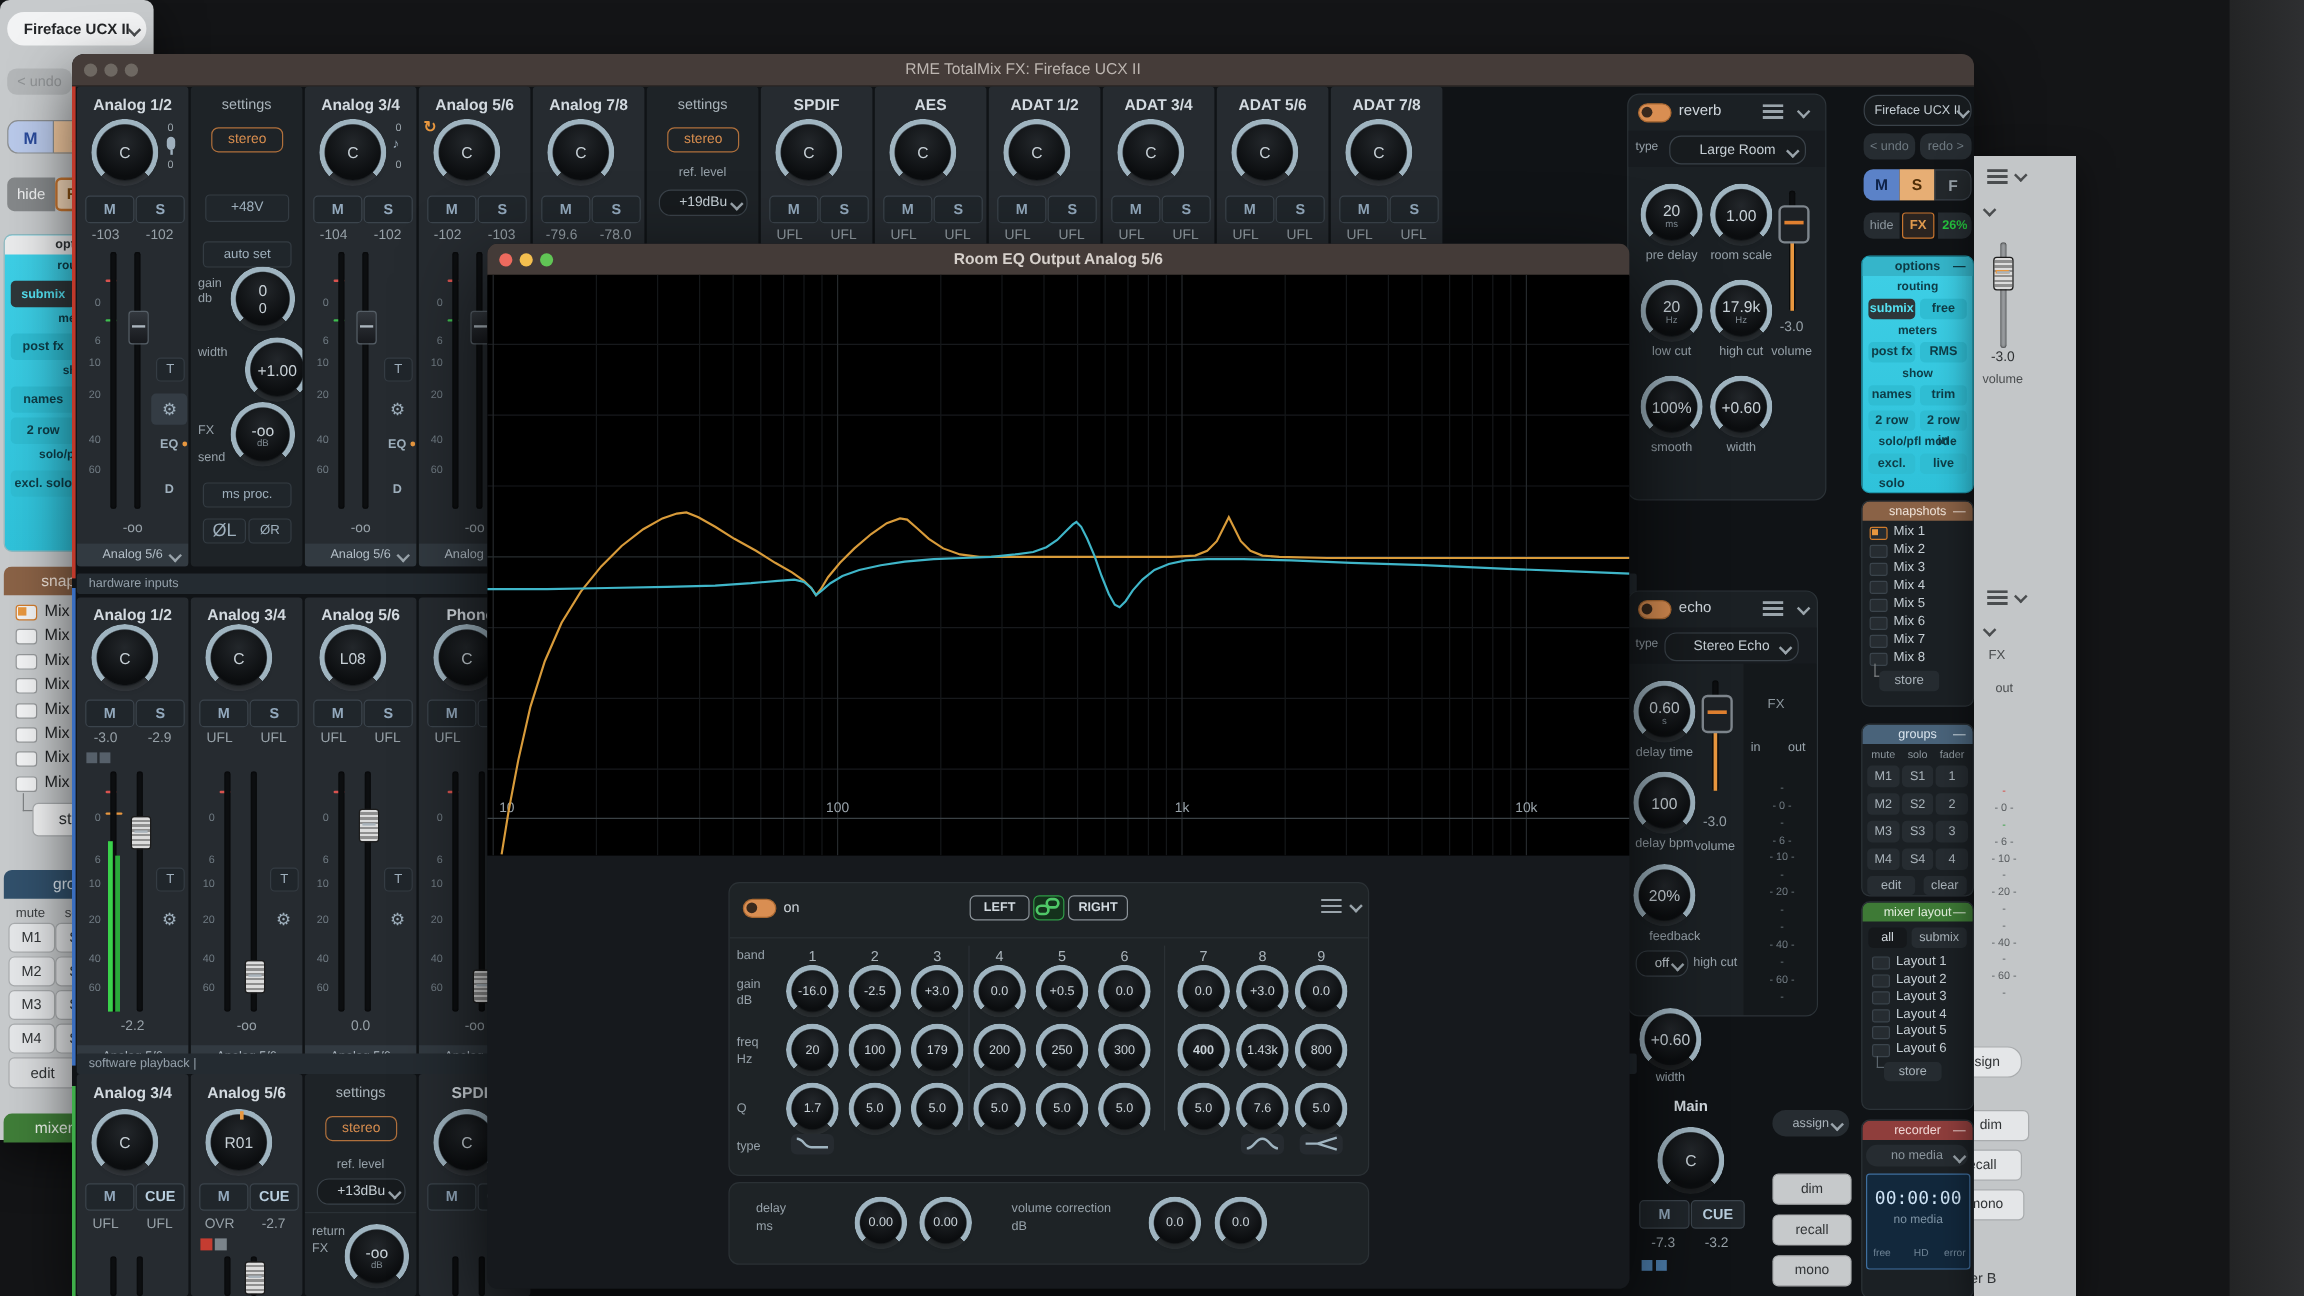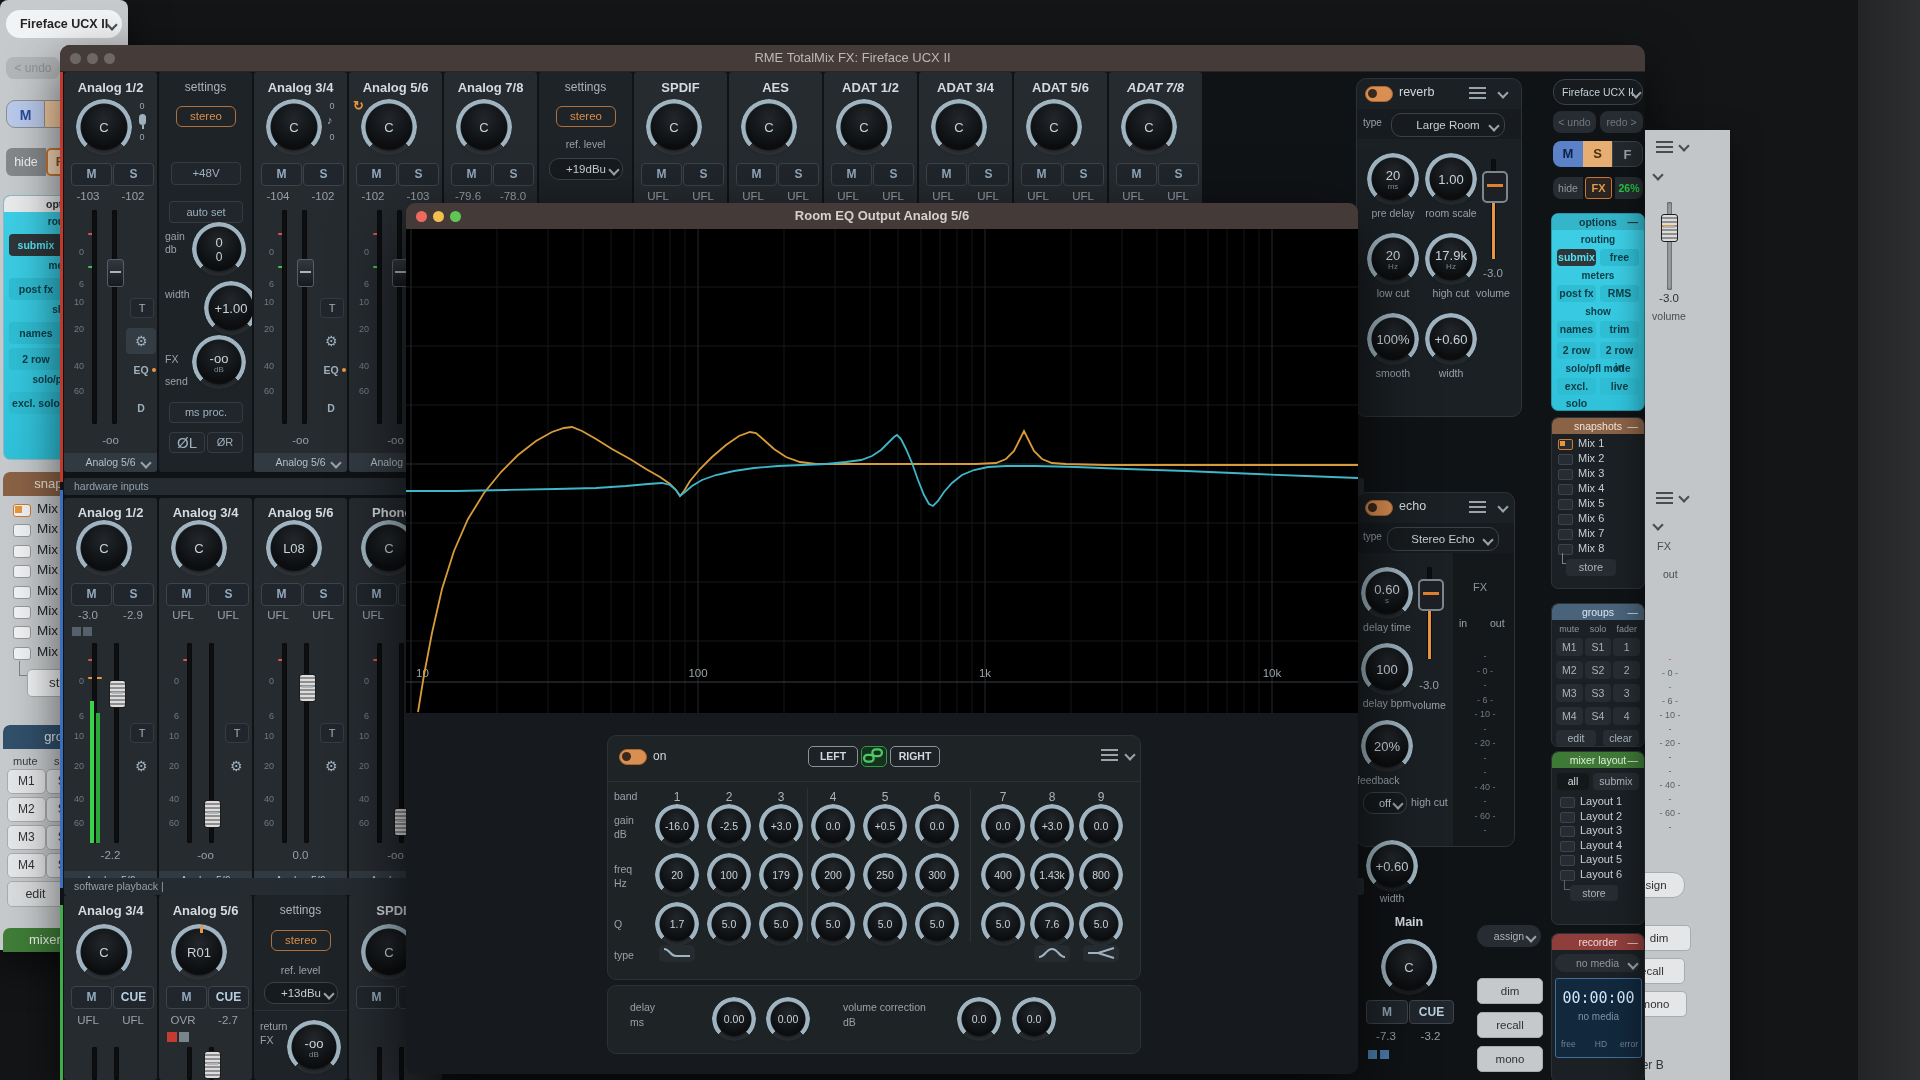--- a/index.html
+++ b/index.html
@@ -383,21 +383,21 @@
             <div class="handle" style="left: 39px; top: 53px;"></div>
             <div class="chip flat" style="position: absolute; left: 62px; top: 92px; width: 22px; height: 18px; line-height: 18px; font-size: 11px;">T</div>
             <div class="gear" style="left: 67px; top: 128px;">⚙</div>
             <div style="position: absolute; left: 62px; top: 158px; width: 22px; height: 12px; font-size: 10.5px; font-weight: bold; color: rgb(159, 176, 189); text-align: center;">EQ<div style="position: absolute; left: 22px; top: 4px; width: 4px; height: 4px; background: rgb(232, 151, 63); border-radius: 50%;"></div></div>
             <div style="position: absolute; left: 66px; top: 196px; width: 14px; height: 12px; font-size: 10.5px; font-weight: bold; color: rgb(159, 176, 189); text-align: center;">D</div>
           </div>
           <div class="vals" style="position: absolute; left: 20px; top: 362px; width: 53px; height: 13px;">-oo</div>
           <div class="chfoot">Analog 5/6<div class="chev" style="left: 76px; top: 5px; position: absolute;"></div></div>
         </div>
         <div class="strip" style="position: absolute; left: 1049px; top: 1px; width: 93px; height: 400px;">
-          <div class="chname" style="top: 8px; font-style: italic;">ADAT 7/8</div>
+          <div class="chname" style="top: 8px;">ADAT 7/8</div>
           <div class="knob" style="position: absolute; left: 17px; top: 32px; width: 46px; height: 46px;">
             <span class="kv" style="font-size: 13px;">C</span>
           </div>
           <div class="chip" style="position: absolute; left: 7px; top: 91px; width: 39px; height: 21px; line-height: 21px; font-size: 12px;">M</div>
           <div class="chip" style="position: absolute; left: 49px; top: 91px; width: 39px; height: 21px; line-height: 21px; font-size: 12px;">S</div>
           <div class="vals" style="position: absolute; left: 2px; top: 118px; width: 44px; height: 13px;">UFL</div>
           <div class="vals" style="position: absolute; left: 47px; top: 118px; width: 44px; height: 13px;">UFL</div>
           <div style="position: absolute; left: 4px; top: 134px; width: 86px; height: 224px;">
             <div class="scl" style="left: 0px; top: 41px; position: absolute;">0</div>
             <div class="scl" style="left: 0px; top: 73px; position: absolute;">6</div>
@@ -638,21 +638,21 @@
             <span class="ku">s</span>
           </div>
           <div class="lbl" style="position: absolute; left: 0px; top: 128px; width: 60px; height: 12px; text-align: center;">delay time</div>
           <div class="knob" style="position: absolute; left: 9px; top: 155px; width: 42px; height: 42px;">
             <span class="kv" style="font-size: 13px;">100</span>
           </div>
           <div class="lbl" style="position: absolute; left: 0px; top: 204px; width: 60px; height: 12px; text-align: center;">delay bpm</div>
           <div class="knob" style="position: absolute; left: 9px; top: 232px; width: 42px; height: 42px;">
             <span class="kv" style="font-size: 13px;">20%</span>
           </div>
-          <div class="lbl" style="position: absolute; left: 0px; top: 281px; width: 60px; height: 12px; text-align: left;">feedback</div>
+          <div class="lbl" style="position: absolute; left: 0px; top: 281px; width: 60px; height: 12px; text-align: right;">feedback</div>
           <div class="vtrack" style="left: 70px; top: 74px; height: 92px;"></div>
           <div style="position: absolute; left: 71px; top: 110px; width: 3px; height: 56px; background: rgb(232, 151, 63);"></div>
           <div class="fthumb" style="left: 61px; top: 86px;"></div>
           <div class="vals" style="position: absolute; left: 52px; top: 186px; width: 40px; height: 13px;">-3.0</div>
           <div class="lbl" style="position: absolute; left: 48px; top: 206px; width: 48px; height: 12px; text-align: center;">volume</div>
           <div class="ddown" style="position: absolute; left: 6px; top: 299px; width: 42px; height: 20px; line-height: 20px; font-size: 11px;">off<div class="chev" style="left: 28px; top: 6px; position: absolute;"></div></div>
           <div class="lbl" style="left: 54px; top: 303px;">high cut</div>
           <div style="position: absolute; left: 116px; top: 88px; width: 24px; height: 12px; font-size: 11px; color: rgb(141, 151, 158);">FX</div>
           <div class="lbl" style="left: 102px; top: 124px;">in</div>
           <div class="lbl" style="left: 133px; top: 124px;">out</div>
@@ -1035,21 +1035,21 @@
             <span class="kv" style="font-size: 10.5px;">300</span>
           </div>
           <div class="knob" style="position: absolute; left: 312px; top: 171px; width: 34px; height: 34px;">
             <span class="kv" style="font-size: 10.5px;">5.0</span>
           </div>
           <div style="position: absolute; left: 375px; top: 54px; width: 40px; height: 13px; text-align: center; font-size: 12px; color: rgb(170, 180, 187);">7</div>
           <div class="knob" style="position: absolute; left: 378px; top: 73px; width: 34px; height: 34px;">
             <span class="kv" style="font-size: 10.5px;">0.0</span>
           </div>
           <div class="knob" style="position: absolute; left: 378px; top: 122px; width: 34px; height: 34px;">
-            <span class="kv" style="font-size: 10.5px;">400</span>
+            <span class="kv" style="font-size: 10.5px; font-weight: bold;">400</span>
           </div>
           <div class="knob" style="position: absolute; left: 378px; top: 171px; width: 34px; height: 34px;">
             <span class="kv" style="font-size: 10.5px;">5.0</span>
           </div>
           <div style="position: absolute; left: 424px; top: 54px; width: 40px; height: 13px; text-align: center; font-size: 12px; color: rgb(170, 180, 187);">8</div>
           <div class="knob" style="position: absolute; left: 427px; top: 73px; width: 34px; height: 34px;">
             <span class="kv" style="font-size: 10.5px;">+3.0</span>
           </div>
           <div class="knob" style="position: absolute; left: 427px; top: 122px; width: 34px; height: 34px;">
             <span class="kv" style="font-size: 10.5px;">1.43k</span>

